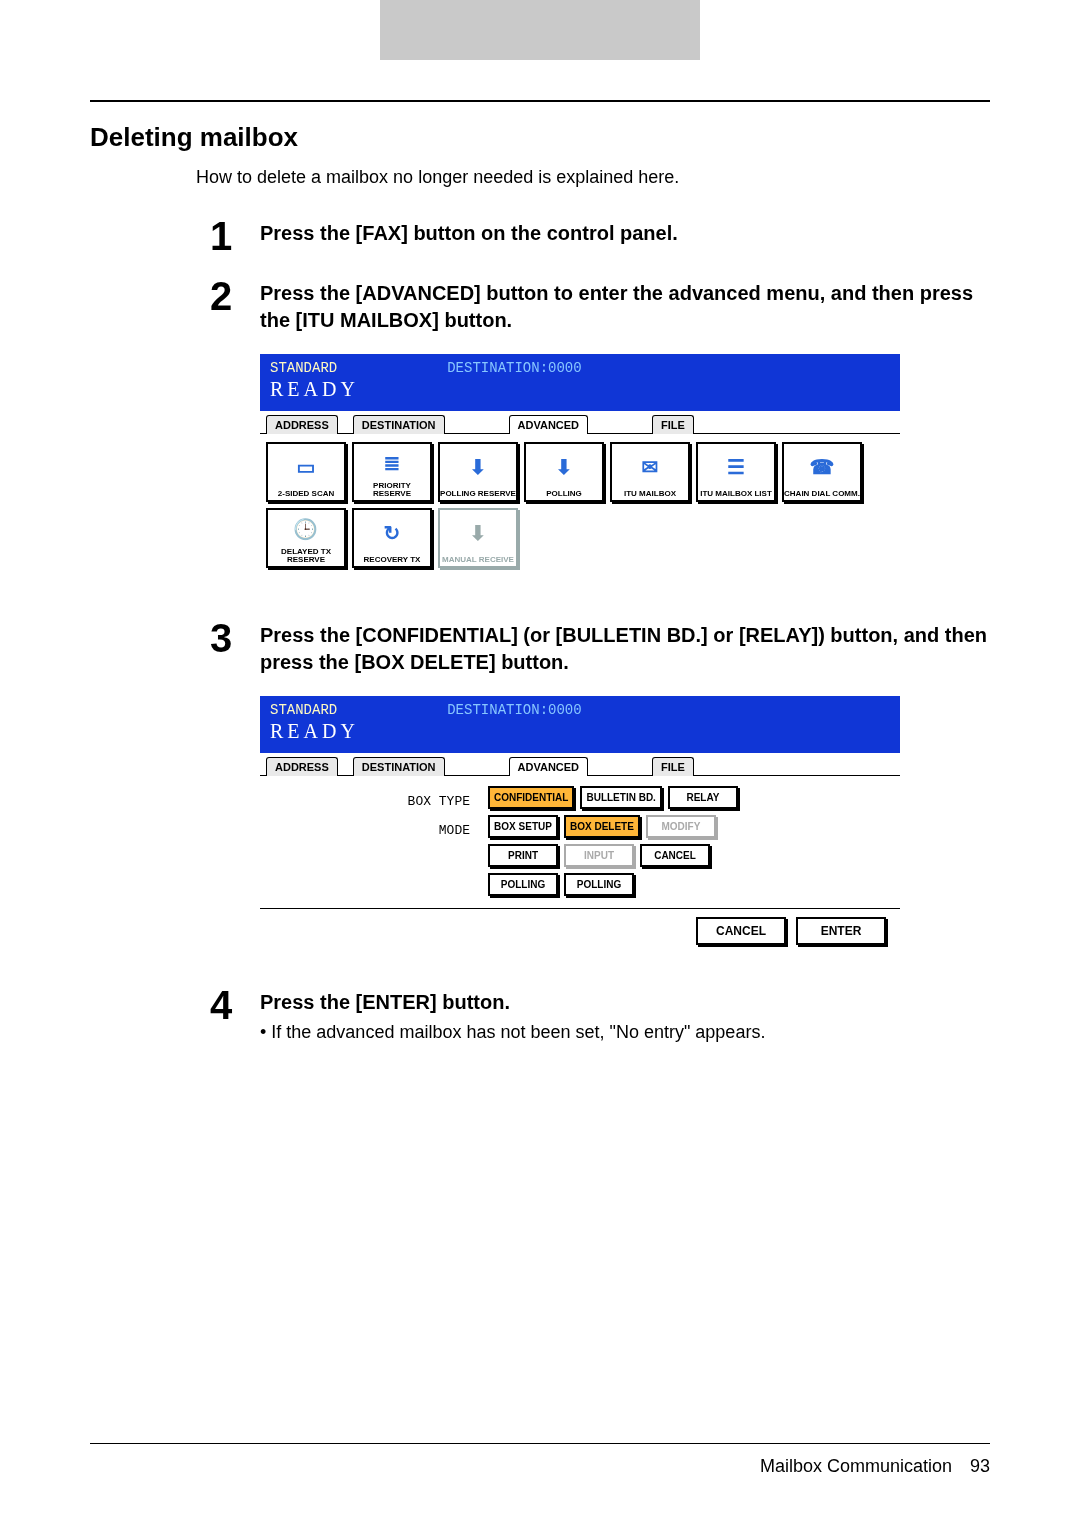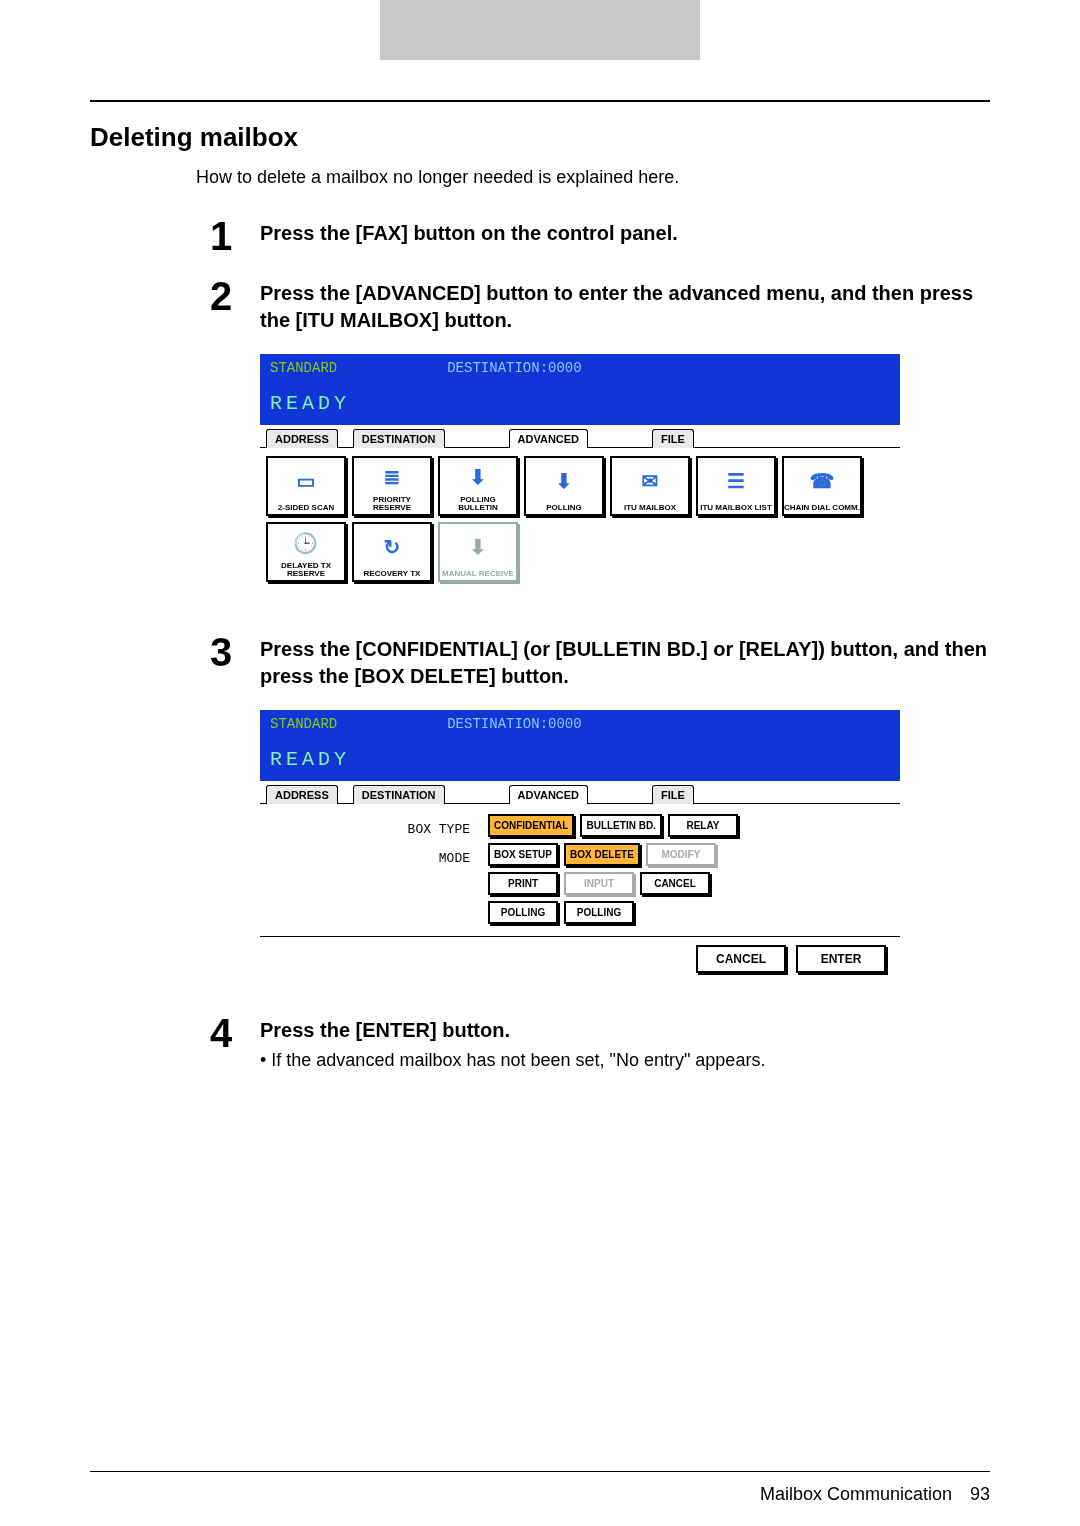--- a/index.html
+++ b/index.html
@@ -80,27 +80,28 @@
   .ss-header {
     background: #1036d6;
     color: #fff;
     padding: 6px 10px 8px 10px;
     font-family: "Courier New", monospace;
   }
   .ss-header .line1 {
     display: flex;
     font-size: 14px;
   }
-  .ss-header .standard { color: #84cc16; }
+  .ss-header .standard { color: #fef9c3; }
   .ss-header .dest { margin-left: 110px; color: #87c6ff; }
   .ss-header .ready {
     font-size: 20px;
     letter-spacing: 4px;
-    color: #86efac;
-    margin-top: 16px;
+    color: #ffffff;
+    margin-top: 2px;
+    font-family: Liberation Serif, serif;
   }
   .ss-body {
     background: #fff;
     border-top: 2px solid #1036d6;
   }
   .tabs {
     display: flex;
     gap: 15px;
     padding: 4px 6px 0 6px;
     font-size: 11px;
@@ -275,21 +276,21 @@
           <div class="adv-btn">
             <div class="ico">▭</div>
             <div class="label">2-SIDED SCAN</div>
           </div>
           <div class="adv-btn">
             <div class="ico">≣</div>
             <div class="label">PRIORITY RESERVE</div>
           </div>
           <div class="adv-btn">
             <div class="ico">⬇</div>
-            <div class="label">POLLING BULLETIN</div>
+            <div class="label">POLLING RESERVE</div>
           </div>
           <div class="adv-btn">
             <div class="ico">⬇</div>
             <div class="label">POLLING</div>
           </div>
           <div class="adv-btn">
             <div class="ico">✉</div>
             <div class="label">ITU MAILBOX</div>
           </div>
           <div class="adv-btn">

